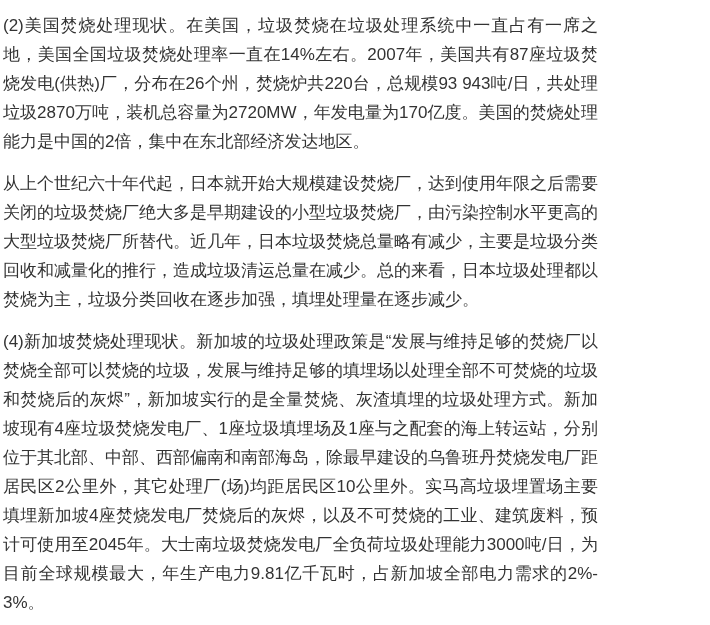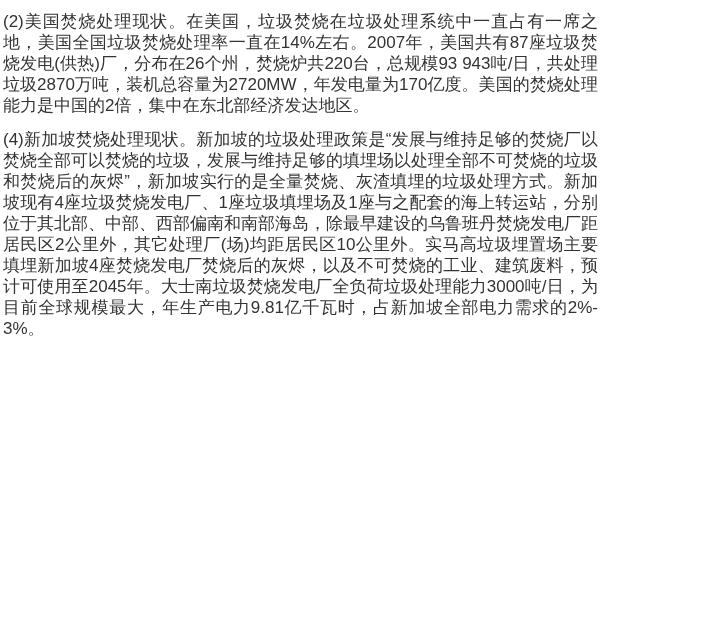--- a/index.html
+++ b/index.html
@@ -11,28 +11,29 @@
     width: 710px;
     height: 625px;
     overflow: hidden;
   }
   .doc {
     box-sizing: border-box;
     width: 600px;
     padding: 11px 2px 0 3px;
     font-family: "Liberation Sans", "DejaVu Sans", sans-serif;
     font-size: 17px;
-    line-height: 21px;
+    line-height: 29px;
     color: #333333;
     text-align: justify;
   }
   .doc p {
     margin: 0 0 13px 0;
     word-break: break-all;
   }
 </style>
 </head>
 <body>
 
 <div class="doc">
   <p>(2)美国焚烧处理现状。在美国，垃圾焚烧在垃圾处理系统中一直占有一席之地，美国全国垃圾焚烧处理率一直在14%左右。2007年，美国共有87座垃圾焚烧发电(供热)厂，分布在26个州，焚烧炉共220台，总规模93 943吨/日，共处理垃圾2870万吨，装机总容量为2720MW，年发电量为170亿度。美国的焚烧处理能力是中国的2倍，集中在东北部经济发达地区。</p>
+  <p>从上个世纪六十年代起，日本就开始大规模建设焚烧厂，达到使用年限之后需要关闭的垃圾焚烧厂绝大多是早期建设的小型垃圾焚烧厂，由污染控制水平更高的大型垃圾焚烧厂所替代。近几年，日本垃圾焚烧总量略有减少，主要是垃圾分类回收和减量化的推行，造成垃圾清运总量在减少。总的来看，日本垃圾处理都以焚烧为主，垃圾分类回收在逐步加强，填埋处理量在逐步减少。</p>
   <p>(4)新加坡焚烧处理现状。新加坡的垃圾处理政策是“发展与维持足够的焚烧厂以焚烧全部可以焚烧的垃圾，发展与维持足够的填埋场以处理全部不可焚烧的垃圾和焚烧后的灰烬”，新加坡实行的是全量焚烧、灰渣填埋的垃圾处理方式。新加坡现有4座垃圾焚烧发电厂、1座垃圾填埋场及1座与之配套的海上转运站，分别位于其北部、中部、西部偏南和南部海岛，除最早建设的乌鲁班丹焚烧发电厂距居民区2公里外，其它处理厂(场)均距居民区10公里外。实马高垃圾埋置场主要填埋新加坡4座焚烧发电厂焚烧后的灰烬，以及不可焚烧的工业、建筑废料，预计可使用至2045年。大士南垃圾焚烧发电厂全负荷垃圾处理能力3000吨/日，为目前全球规模最大，年生产电力9.81亿千瓦时，占新加坡全部电力需求的2%-3%。</p>
 </div>
 
 </body></html>

